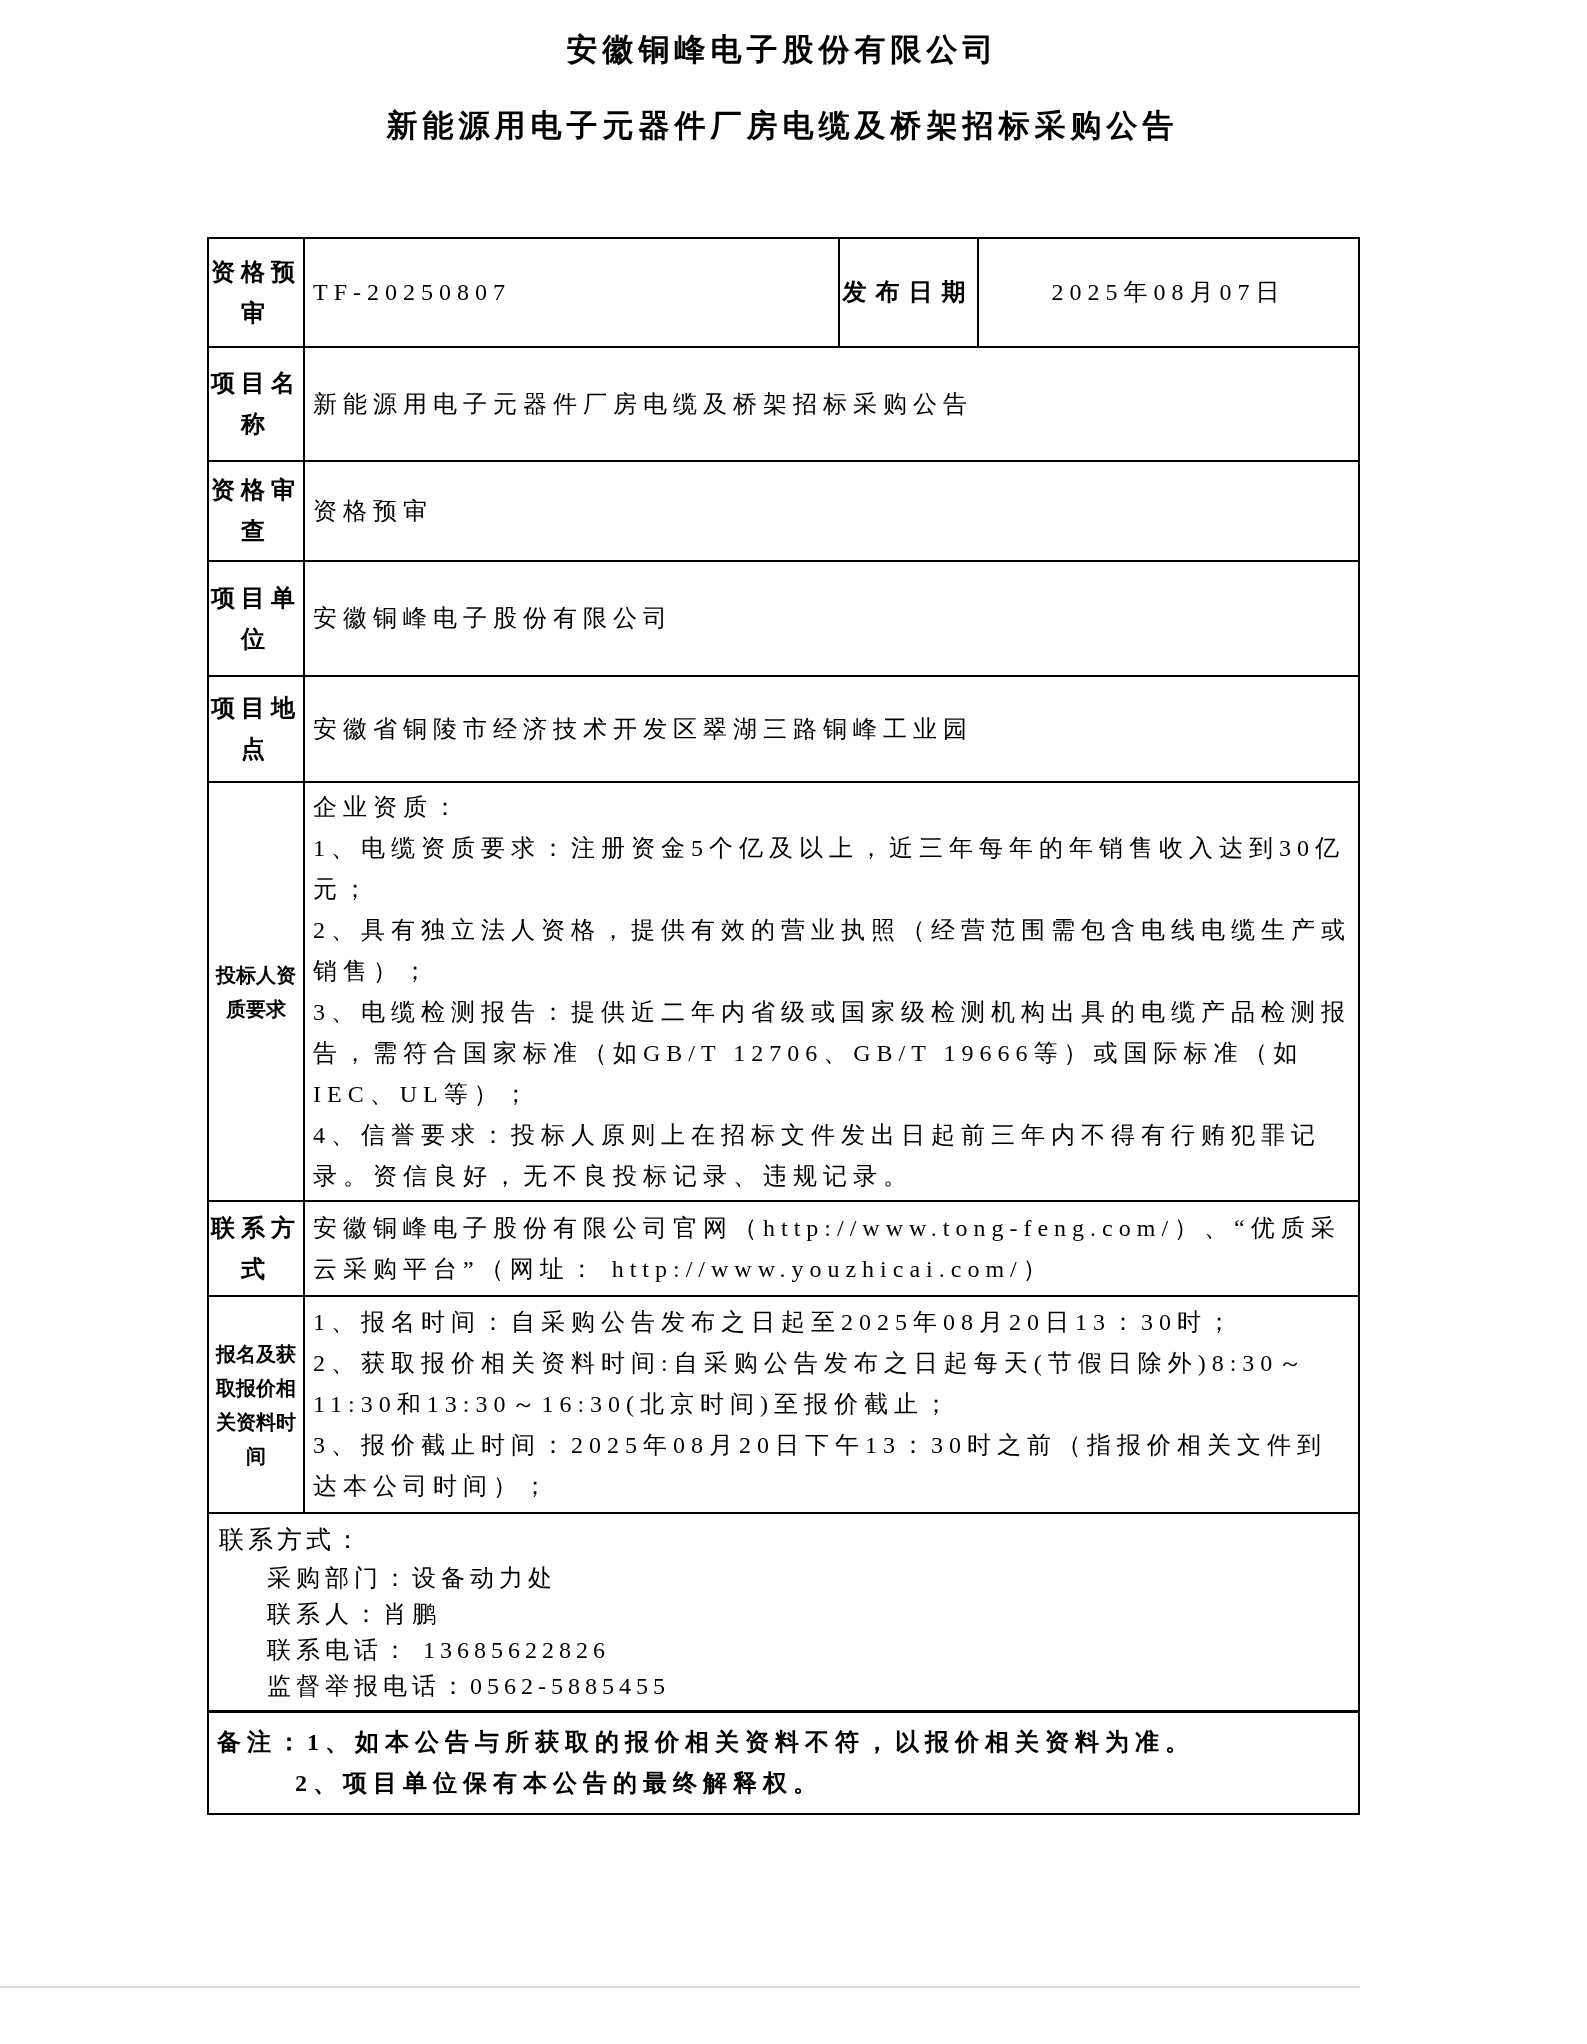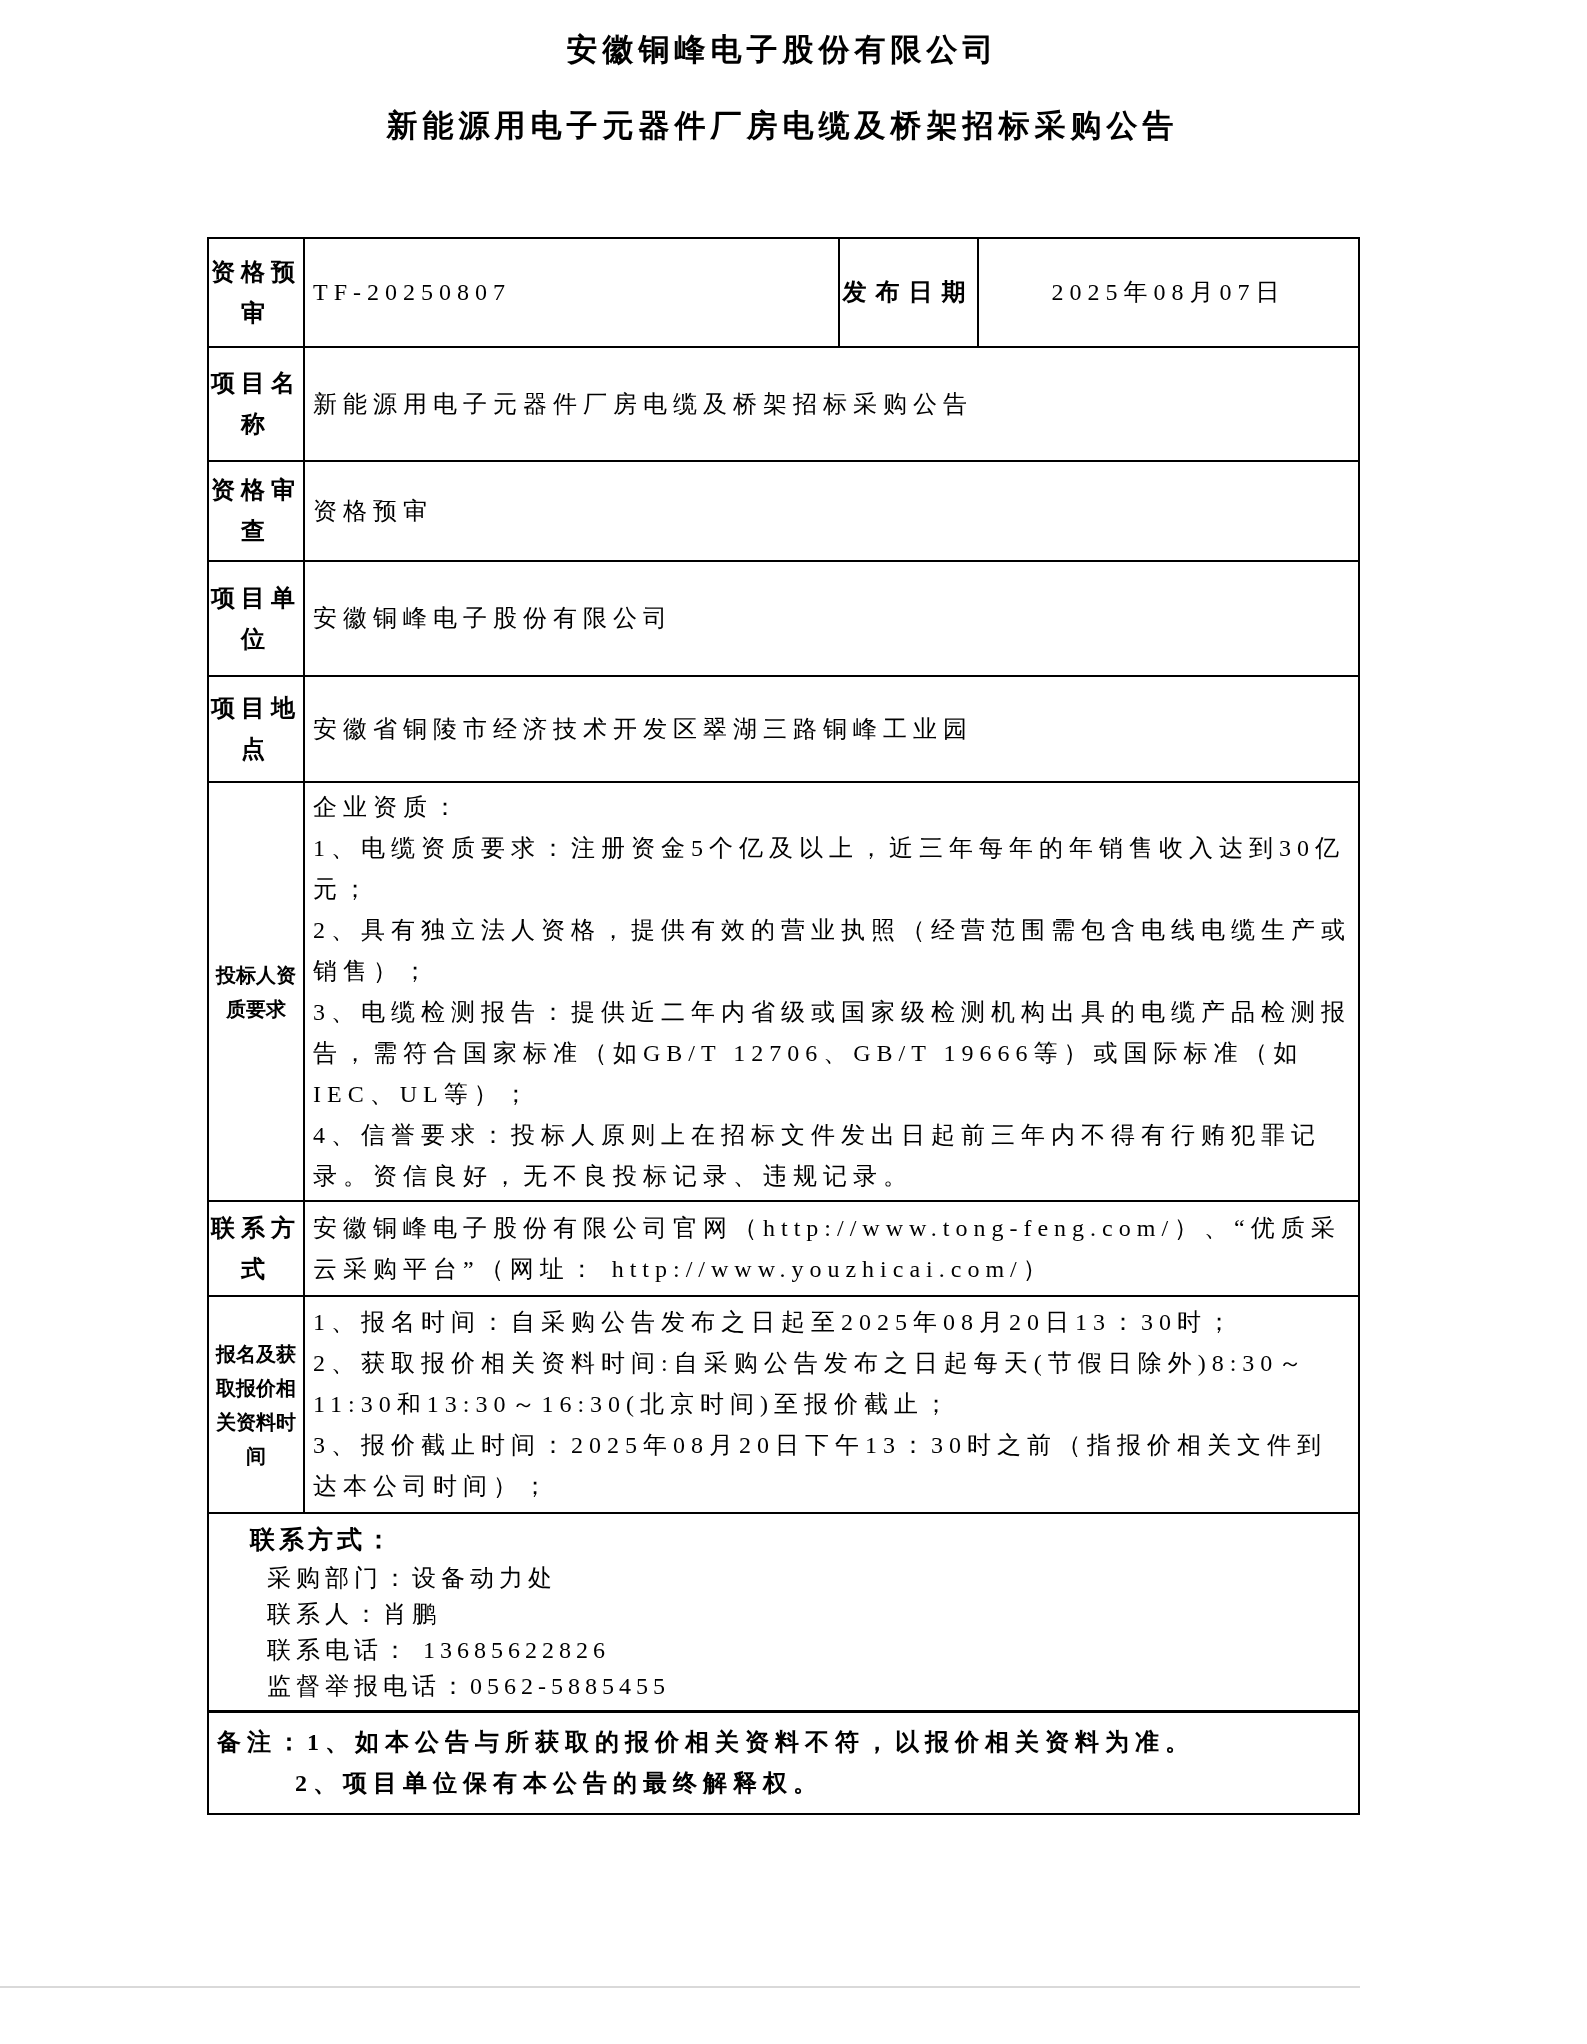--- a/index.html
+++ b/index.html
@@ -65,25 +65,24 @@
   .rh5 td{height:100px;}
   .rh6 td{height:82px;}
   .rh7 td{height:413px;}
   .rh8 td{height:89px;}
   .rh9 td{height:211px;}
   .rh10 td{height:181px;vertical-align:top;}
   .rh11 td{height:96px;}
   .block-line{margin:0;}
   .contact-cell{padding:6px 10px;}
   .contact-heading{
-    font-weight:bold;
+    font-weight:normal;
     font-size:25px;
     letter-spacing:4px;
     line-height:40px;
-    margin-left:31px;
   }
   .contact-line{
     margin-left:48px;
     font-size:24px;
     letter-spacing:5px;
     line-height:36px;
   }
   .remarks-cell{font-weight:bold;font-size:25px;letter-spacing:4px;padding:2px 4px 2px 8px;}
   .remark-indent{margin-left:78px;}
   tr.remarks-row td{border-top:3px solid #000;margin-left:18px;}

